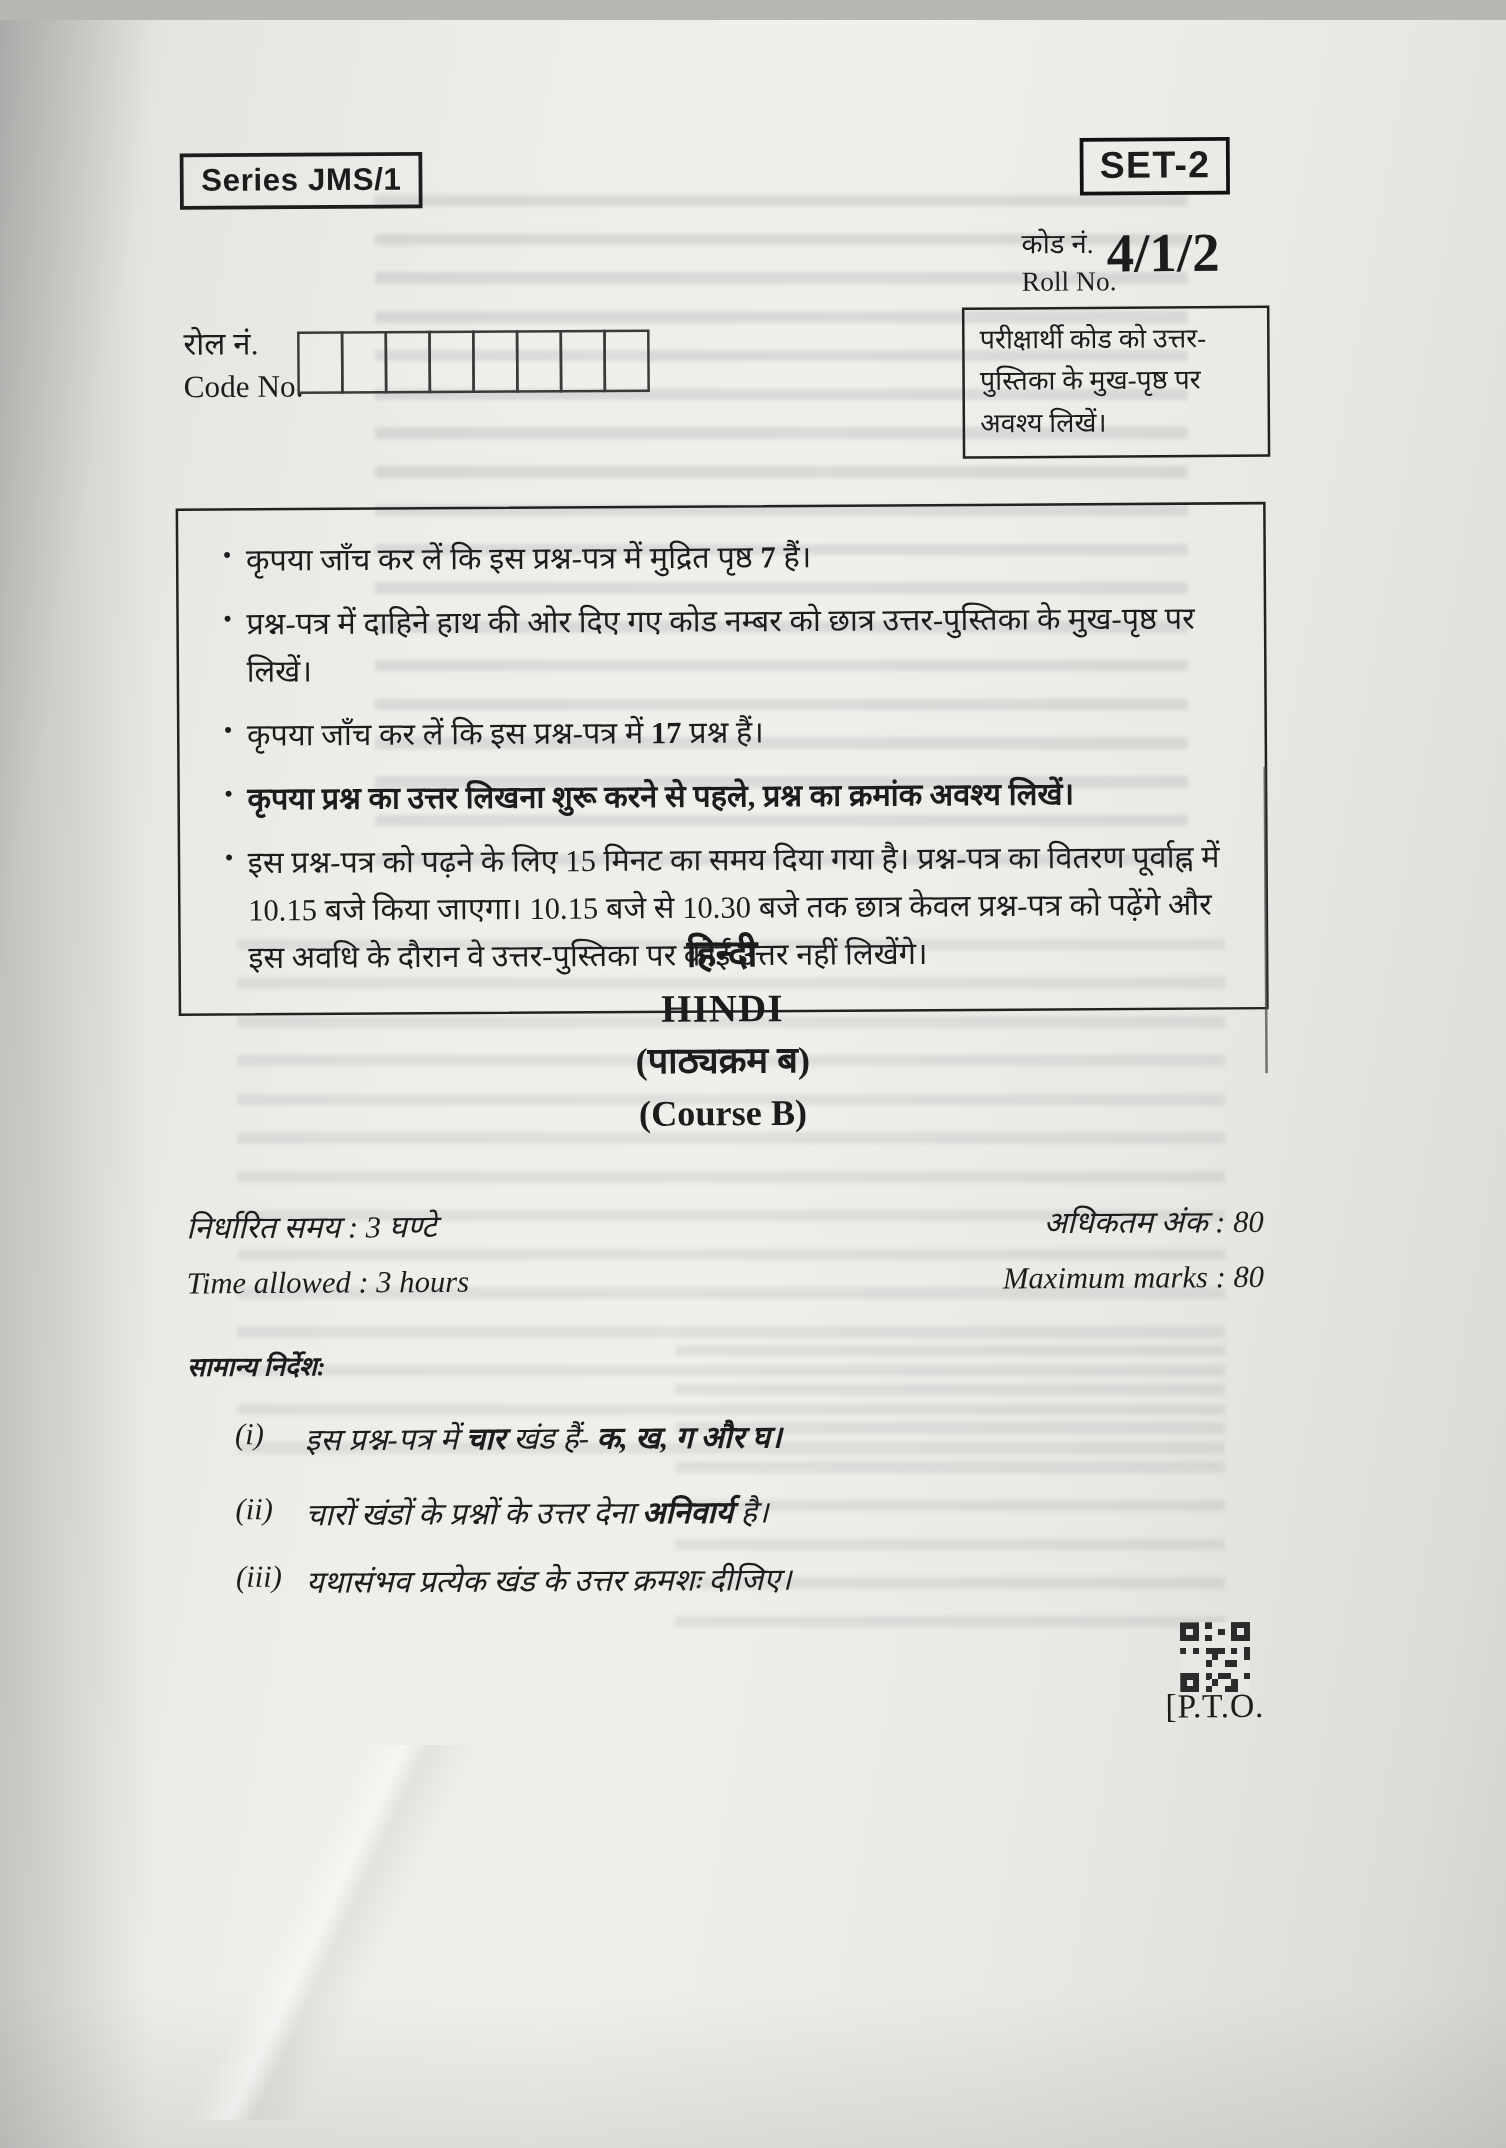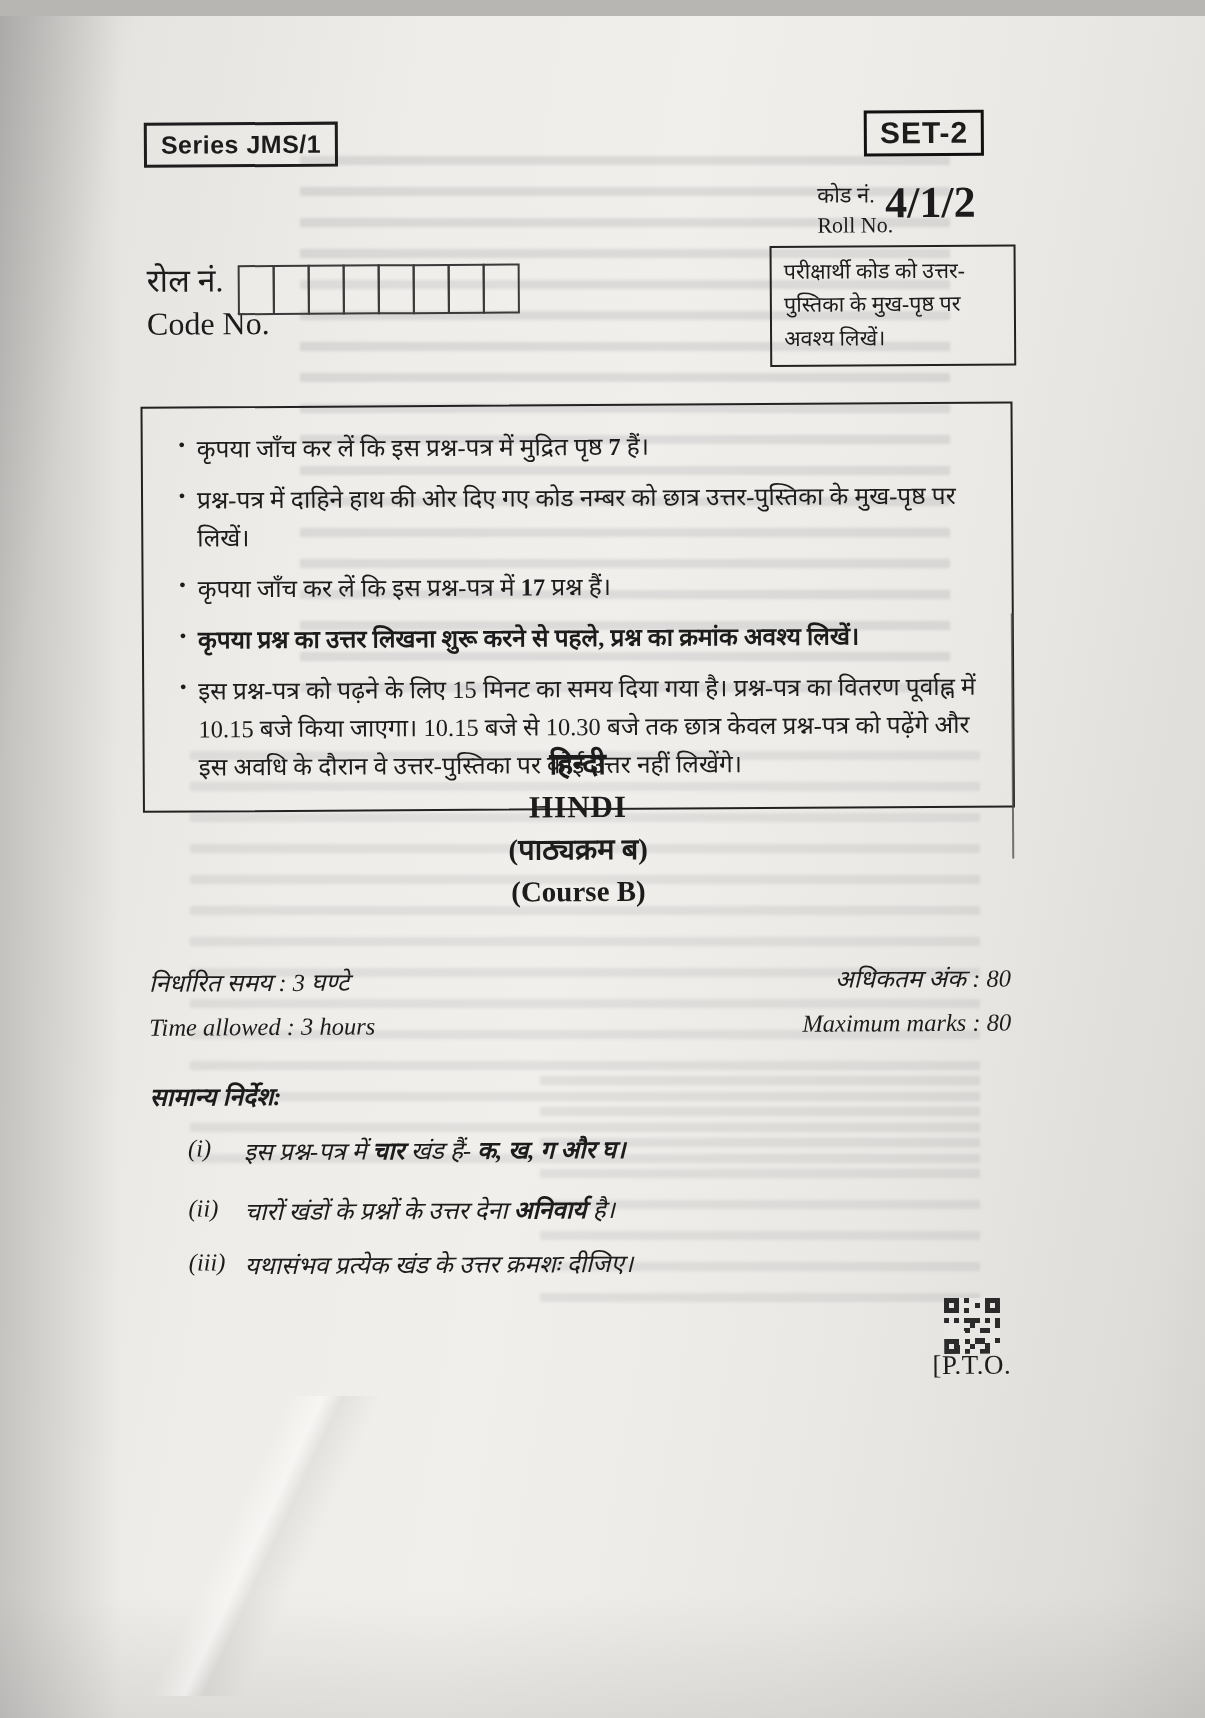--- a/index.html
+++ b/index.html
@@ -31,21 +31,21 @@
     padding:5px 14px;font-family:"Liberation Sans","DejaVu Sans",sans-serif;
     font-weight:bold;font-size:25px;letter-spacing:.5px;background:rgba(255,255,255,.06);}
   .set-box{position:absolute;left:865px;top:96px;border:3px solid #111;
     padding:3px 13px;font-family:"Liberation Sans","DejaVu Sans",sans-serif;
     font-weight:bold;font-size:30px;letter-spacing:1px;}
 
   .code-labels{position:absolute;left:818px;top:166px;font-size:22px;line-height:1.35;}
   .code-value{position:absolute;left:886px;top:163px;
     font-family:Liberation Serif, serif;font-weight:bold;font-size:44px;text-align:center;}
 
-  .roll-labels{position:absolute;left:147px;top:241px;font-size:32px;line-height:1.35;}
+  .roll-labels{position:absolute;left:147px;top:241px;font-size:25px;line-height:1.35;}
   .roll-grid{position:absolute;left:238px;top:247px;display:flex;}
   .roll-cell{width:33px;height:46px;border:2px solid #3a3a3a;margin-left:-2px;background:rgba(255,255,255,.10);}
   .roll-cell:first-child{margin-left:0;}
 
   .note-box{position:absolute;left:770px;top:231px;width:246px;border:2.5px solid #222;
     padding:8px 10px 9px 12px;font-size:21.5px;line-height:1.55;box-sizing:border-box;background:rgba(255,255,255,.05);}
 
   .ibox{position:absolute;left:140px;top:388px;width:872px;border:2.5px solid #222;
     box-sizing:border-box;padding:22px 26px 24px 24px;background:rgba(255,255,255,.05);}
   .ibox .row{display:flex;margin:0 0 13px 0;}
@@ -57,21 +57,21 @@
   .title-block{position:absolute;left:0;top:733px;width:1150px;text-align:center;line-height:1.0;}
   .title-hi{font-size:30px;font-weight:bold;margin-bottom:12px;}
   .title-en{font-size:31px;font-weight:bold;letter-spacing:1px;margin-bottom:13px;}
   .title-course-hi{font-size:29px;font-weight:bold;margin-bottom:13px;}
   .title-course-en{font-size:29px;font-weight:bold;}
 
   .meta-row{position:absolute;left:145px;top:943px;width:862px;display:flex;justify-content:space-between;}
   .meta-col{font-size:24.5px;font-style:italic;line-height:1.8;}
   .meta-col.right{text-align:right;}
 
-  .gi-heading{position:absolute;left:145px;top:1060px;font-size:25px;font-weight:bold;font-style:italic;}
+  .gi-heading{position:absolute;left:145px;top:1060px;font-size:21px;font-weight:bold;font-style:italic;}
   .gi-item{position:absolute;display:flex;font-size:24.5px;font-style:italic;}
   .gi-item .num{width:56px;flex:0 0 56px;}
   .gi-i{left:183px;top:1116px;}
   .gi-ii{left:183px;top:1176px;}
   .gi-iii{left:183px;top:1230px;}
   .gi-item b{font-weight:bold;text-align:center;}
 
   .vrule{position:absolute;left:1009px;top:600px;width:2px;height:245px;background:#4a4a4a;opacity:.75;}
 
   .qr{position:absolute;left:938px;top:1284px;width:56px;height:56px;}

